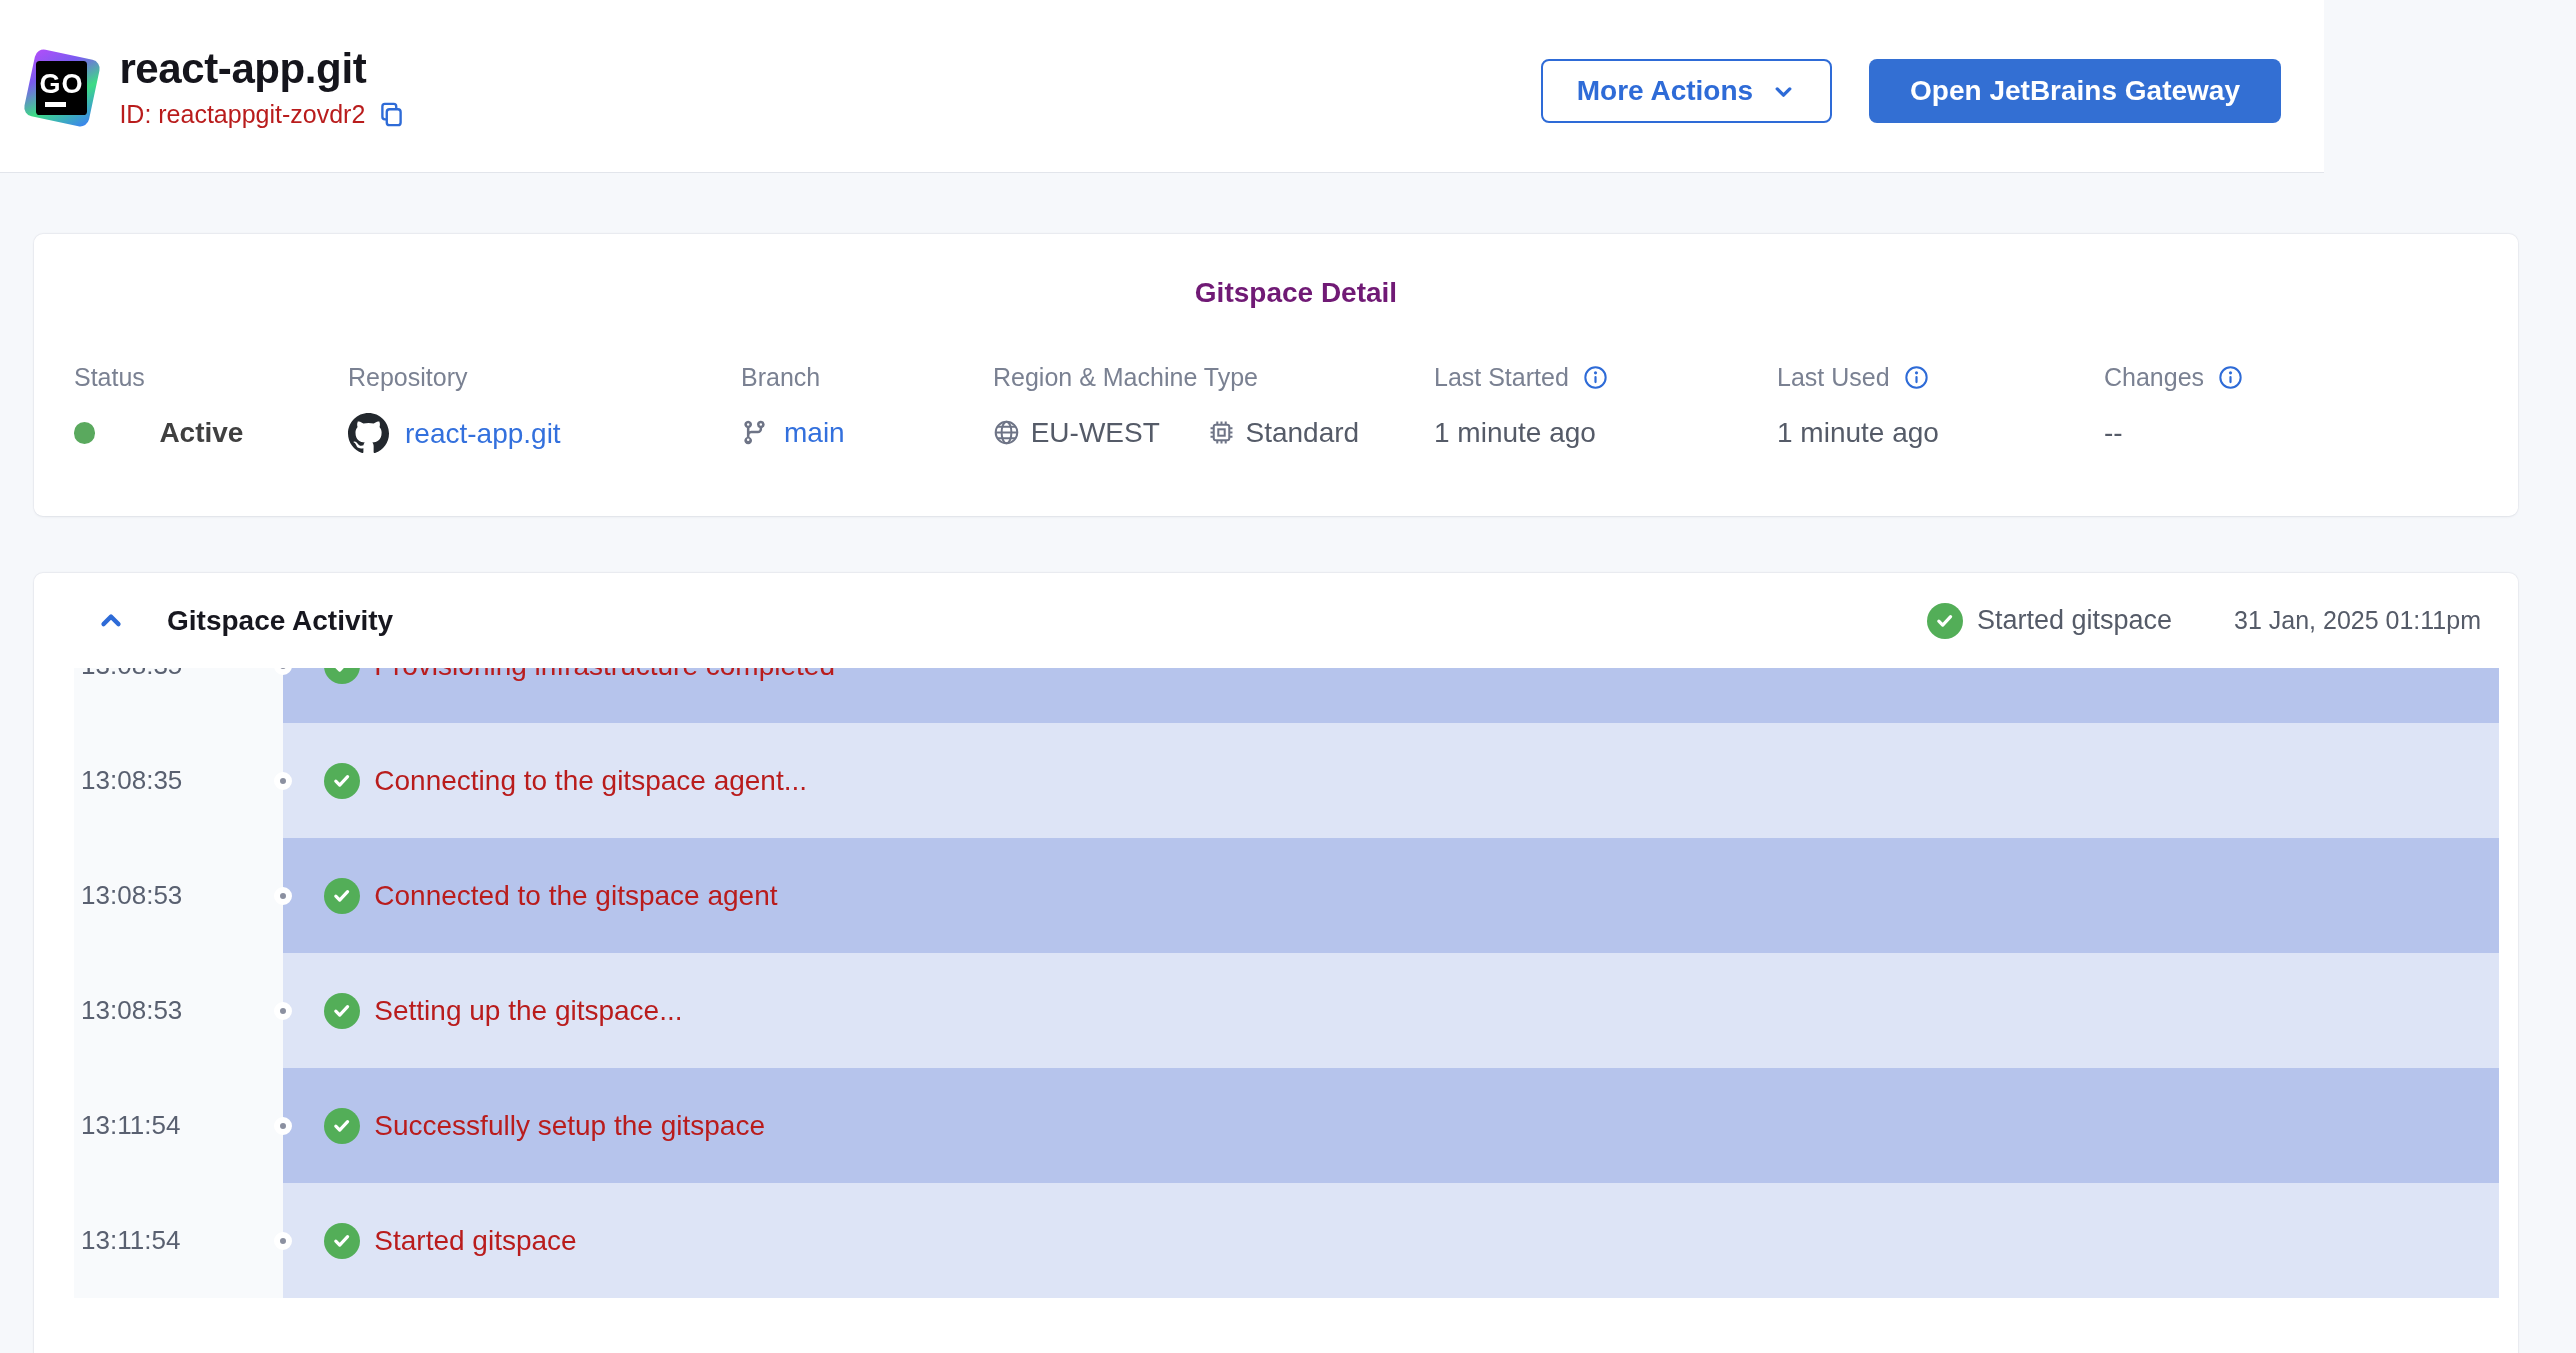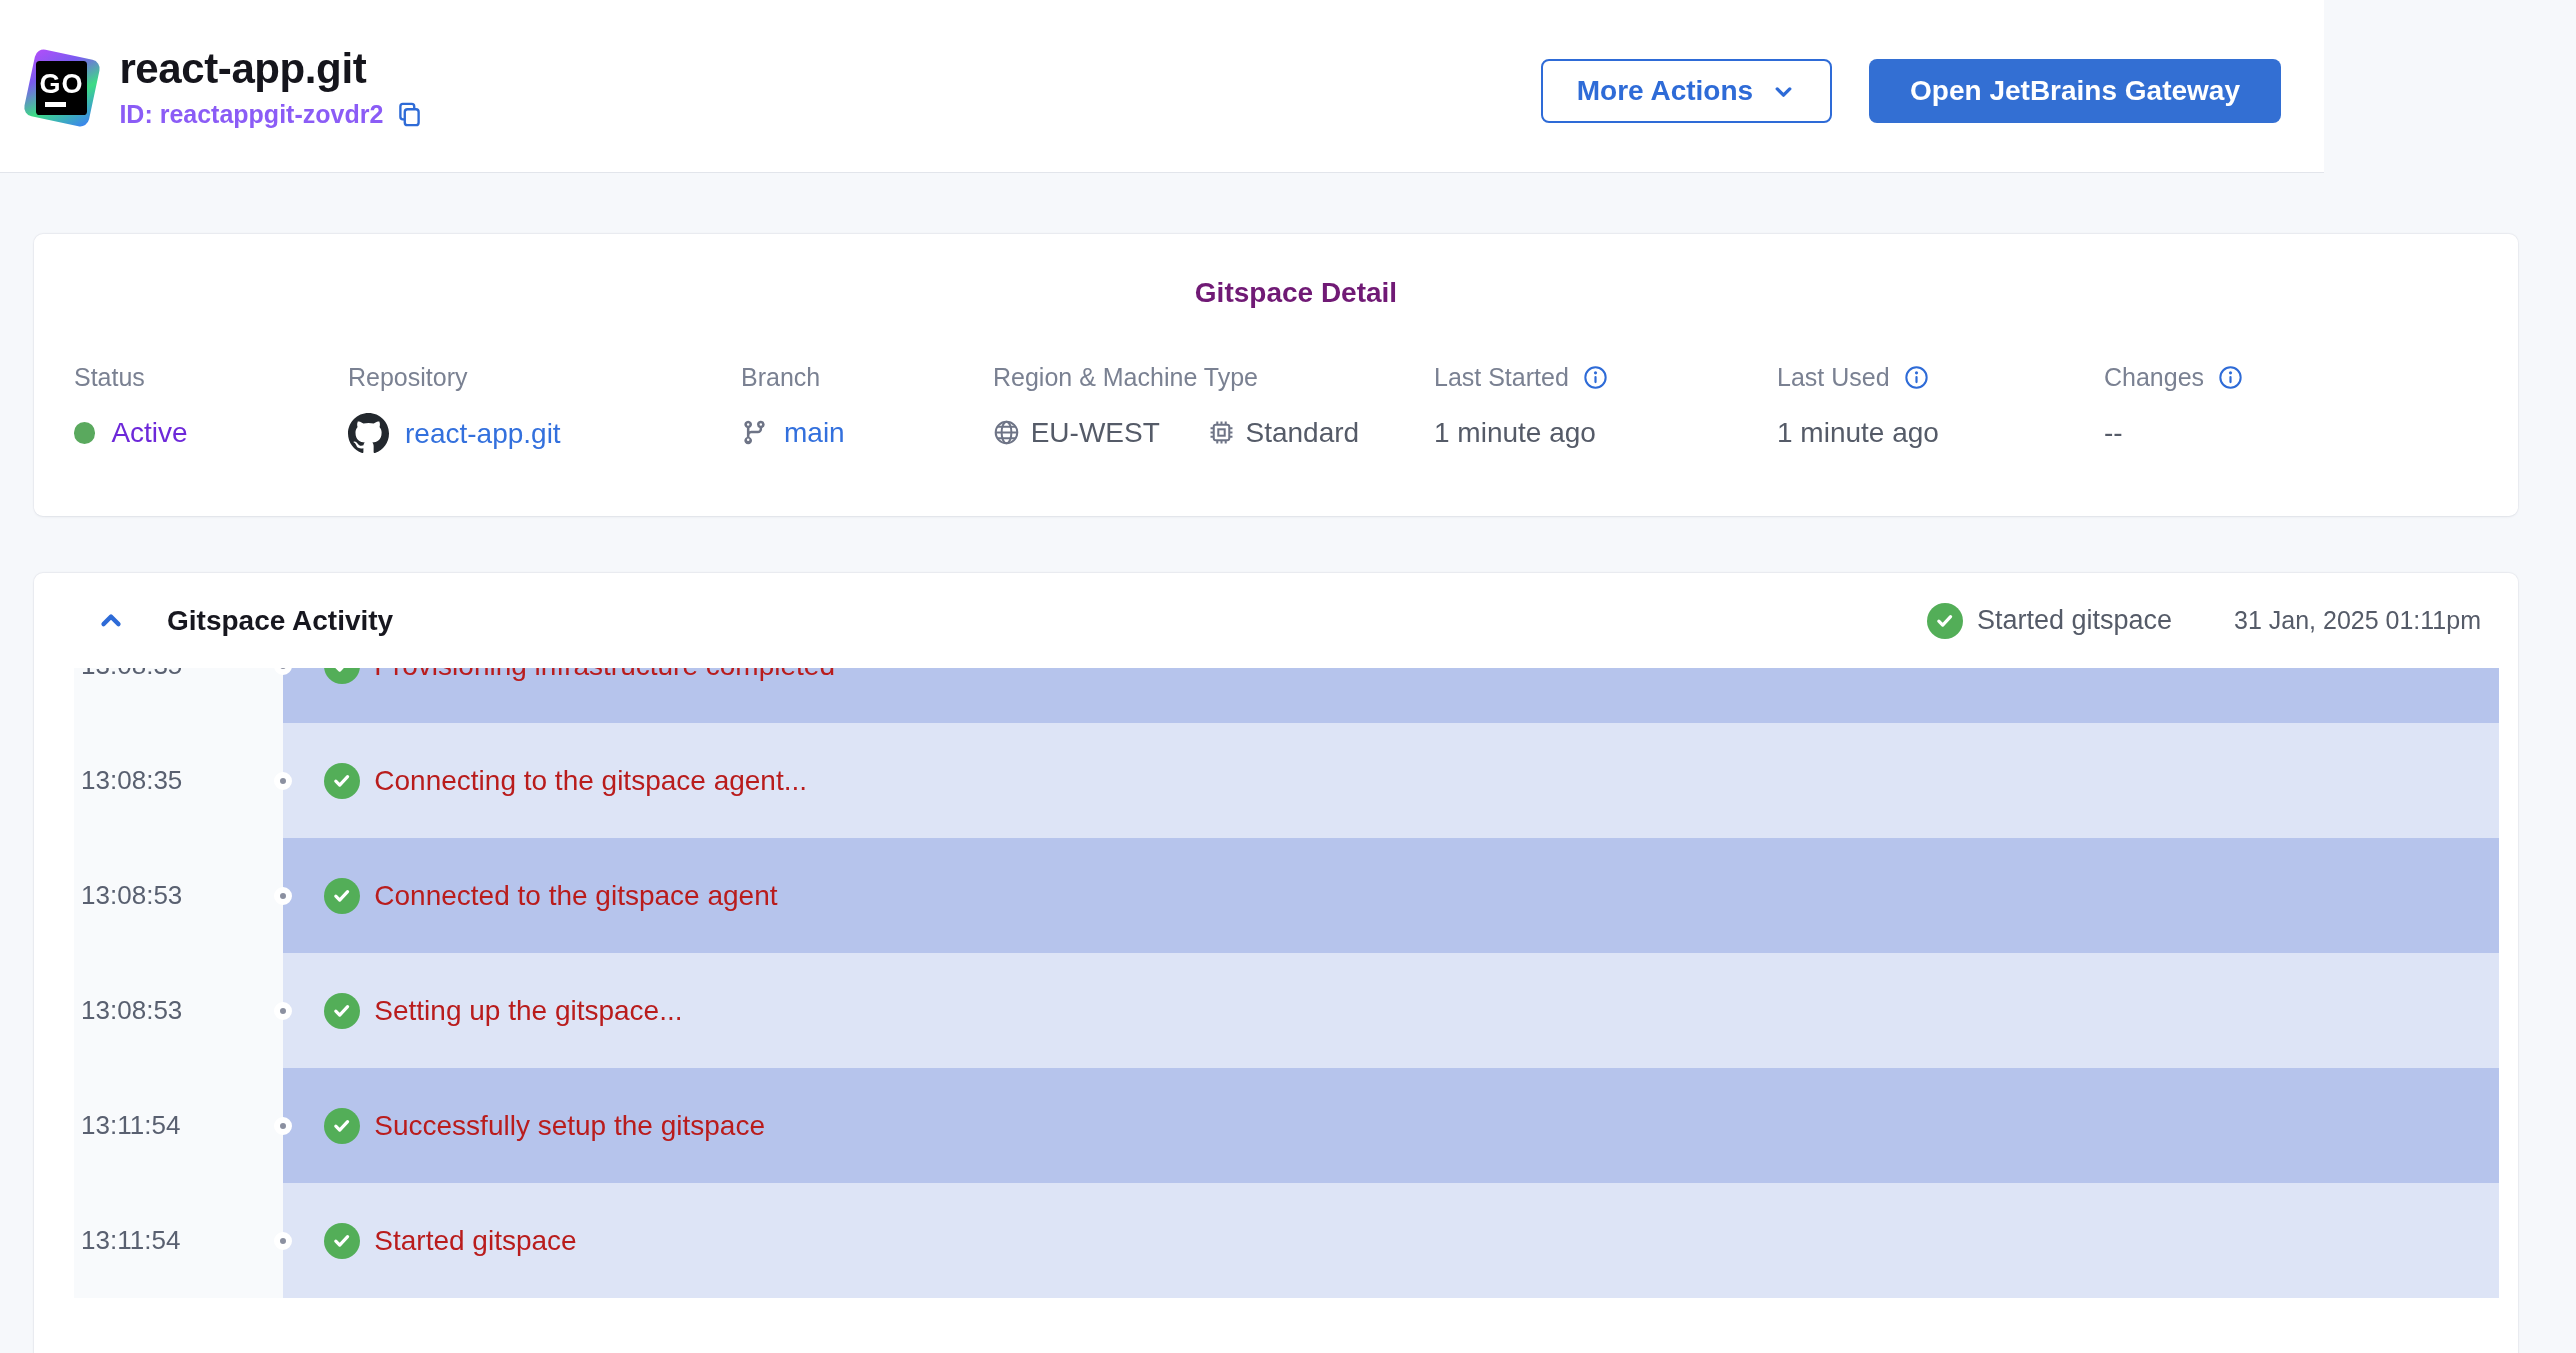--- a/index.html
+++ b/index.html
@@ -27,21 +27,21 @@
   }
   .logo-sq {
     position: absolute; inset: 10.7px; background: #000; border-radius: 3.6px;
     display: flex; align-items: center; justify-content: center;
   }
   .logo-sq span { color: #fff; font-weight: bold; font-size: 27px; letter-spacing: 0.9px; margin-top: -7.1px; }
   .logo-underscore { position: absolute; left: 9px; bottom: 8px; width: 21.4px; height: 4.5px; background: #fff; }
   .title-block { margin-left: 21.4px; }
   .page-title { font-size: 42px; font-weight: bold; color: #15151c; letter-spacing: -0.4px; line-height: 1.15; }
   .id-row { display: flex; align-items: center; gap: 12.5px; margin-top: 7.1px; }
-  .id-text { font-size: 25px; color: #8b5cf6; font-weight: bold; }
+  .id-text { font-size: 25px; color: #b91c1c; }
   .actions { position: absolute; right: 43px; top: 59px; display: flex; gap: 37px; align-items: center; }
   .btn { height: 64px; border-radius: 8px; font-size: 28px; font-weight: bold;
          display: flex; align-items: center; justify-content: flex-end; cursor: pointer;
          font-family: "Liberation Sans", sans-serif; }
   .btn-outline { background: #fff; border: 2.7px solid #2e6bd7; color: #2e6bd7; padding: 0 34px; gap: 18px; }
   .btn-primary { background: #336fd3; border: none; color: #ffffff; padding: 13px 41px; }
 
   
   .card {
     position: absolute; left: 34px; width: 2484px; background: #ffffff;
@@ -49,21 +49,21 @@
   }
   .card-detail { top: 234px; height: 282px; }
   .card-title { font-size: 28px; font-weight: bold; color: #701a75; padding: 43px 0 0 40px; text-align: center; }
 
   .fields { display: flex; padding: 54px 36px 0 40px; }
   .field { flex: 0 0 auto; }
   .f0 { width: 274px; } .f1 { width: 393px; } .f2 { width: 252px; }
   .f3 { width: 441px; } .f4 { width: 343px; } .f5 { width: 327px; } .f6 { flex: 1; }
   .f-label { font-size: 25px; color: #7a8192; display: flex; align-items: center; gap: 14.3px; }
   .f-value { margin-top: 21.4px; font-size: 28px; color: #555b68; display: flex; align-items: center; gap: 16px; min-height: 39px; }
-  .v-strong { color: #6d28d9; font-weight: normal; }
+  .v-strong { color: #404040; font-weight: bold; margin-left: 48px; }
   .status-dot { width: 21.4px; height: 21.4px; border-radius: 50%; background: #5aa95e; display: inline-block; }
   a.blue-link { color: #3370dd; text-decoration: none; }
   .machine-pair { display: flex; gap: 48px; }
   .mini { display: flex; align-items: center; gap: 10.7px; }
 
   
   .card-activity { top: 573px; height: 830px; border-radius: 9px 9px 0 0; }
   .act-header { height: 95px; display: flex; align-items: center; padding: 0 37px 0 62px; }
   .act-title { font-size: 28px; font-weight: bold; color: #17171f; margin-left: 41px; }
   .act-status { margin-left: auto; display: flex; align-items: center; gap: 14.3px; font-size: 27px; color: #555b68; }

